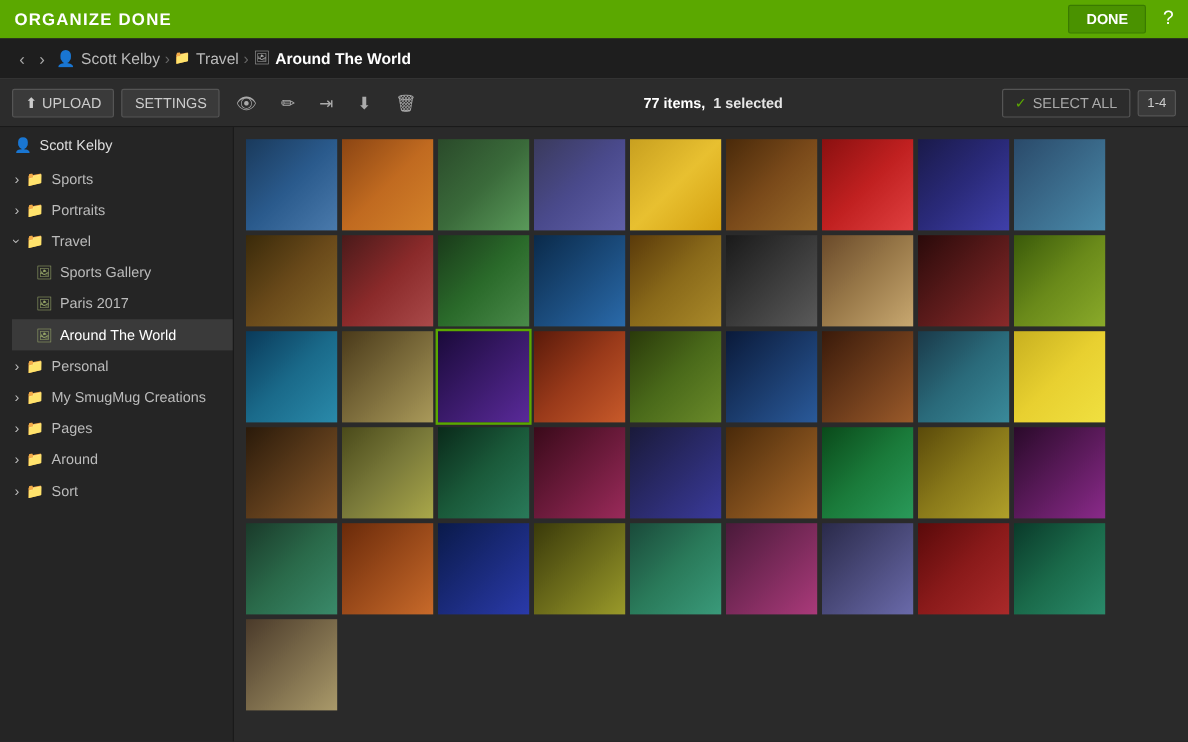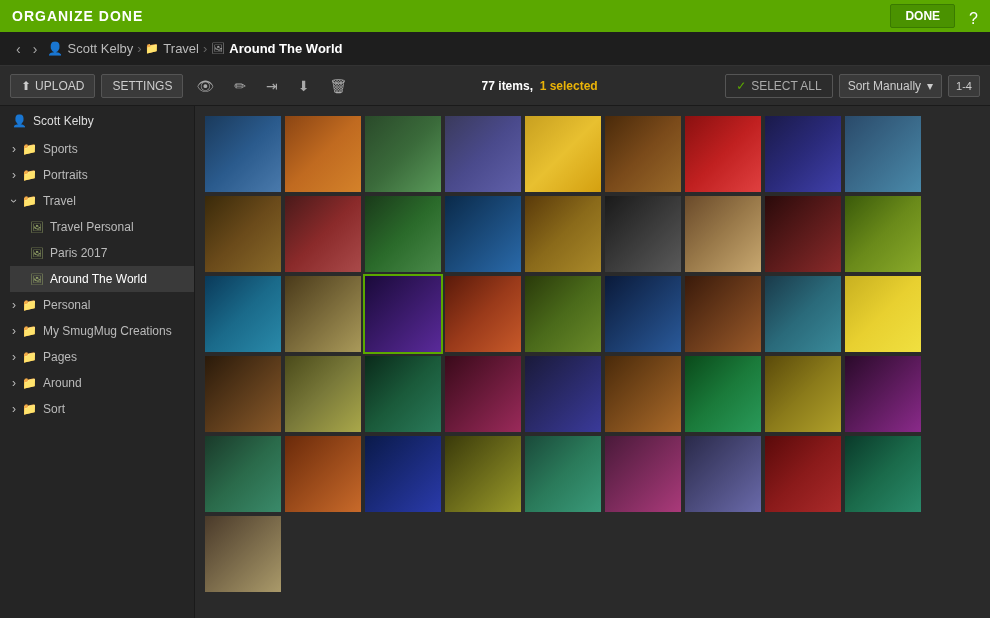--- a/index.html
+++ b/index.html
@@ -283,21 +283,21 @@
     #sidebar::-webkit-scrollbar-track { background: #1e1e1e; }
     #sidebar::-webkit-scrollbar-thumb { background: #444; }
 
     .check-icon { color: #5ba800; font-size: 12px; }
   </style>
 </head>
 <body>
 
 <div id="top-bar">
   <span id="top-bar-title">ORGANIZE DONE</span>
-  <div style="display:flex;align-items:flex-end;gap:6px;">
+  <div style="display:flex;align-items:center;gap:6px;">
     <button id="done-button">DONE</button>
     <button id="help-icon-btn">?</button>
   </div>
 </div>
 
 <div id="breadcrumb-bar">
   <button id="nav-back">‹</button>
   <button id="nav-forward">›</button>
   <div id="breadcrumb">
     <div class="breadcrumb-item">
@@ -336,31 +336,27 @@
   </button>
   <button class="toolbar-btn-icon">
     <span>⬇</span>
   </button>
   <button class="toolbar-btn-icon">
     <span>🗑</span>
   </button>
 
   <div id="status-bar">
     <span>77 items,</span>
-    &nbsp;<span style="font-weight:bold;color:#eab308;">1 selected</span>
+    &nbsp;<span style="font-weight:bold;color:#e5e5e5;">1 selected</span>
   </div>
 
   <button id="select-all-btn">
     <span class="check-icon">✓</span>
     <span>SELECT ALL</span>
   </button>
-  <div id="sort-dropdown">
-    <span>Sort Manually</span>
-    <span>▾</span>
-  </div>
   <button id="sort-order-btn">1-4</button>
 </div>
 
 <div id="main-layout">
 
   <div id="sidebar">
     <div class="sidebar-section">
       <div class="sidebar-user">
         <span>👤</span>
         <span>Scott Kelby</span>
@@ -380,21 +376,21 @@
 
       <div class="sidebar-top-item">
         <span class="expand-icon" style="transform:rotate(90deg);display:inline-block;">›</span>
         <span class="folder-icon">📁</span>
         <span class="sidebar-item-label">Travel</span>
       </div>
 
       <div class="sidebar-group">
         <div class="sidebar-item">
           <span class="gallery-icon">🖼</span>
-          <span class="sidebar-item-label">Travel Personal</span>
+          <span class="sidebar-item-label">Sports Gallery</span>
         </div>
         <div class="sidebar-item">
           <span class="gallery-icon">🖼</span>
           <span class="sidebar-item-label">Paris 2017</span>
         </div>
         <div class="sidebar-item active">
           <span class="gallery-icon">🖼</span>
           <span class="sidebar-item-label">Around The World</span>
         </div>
       </div>

